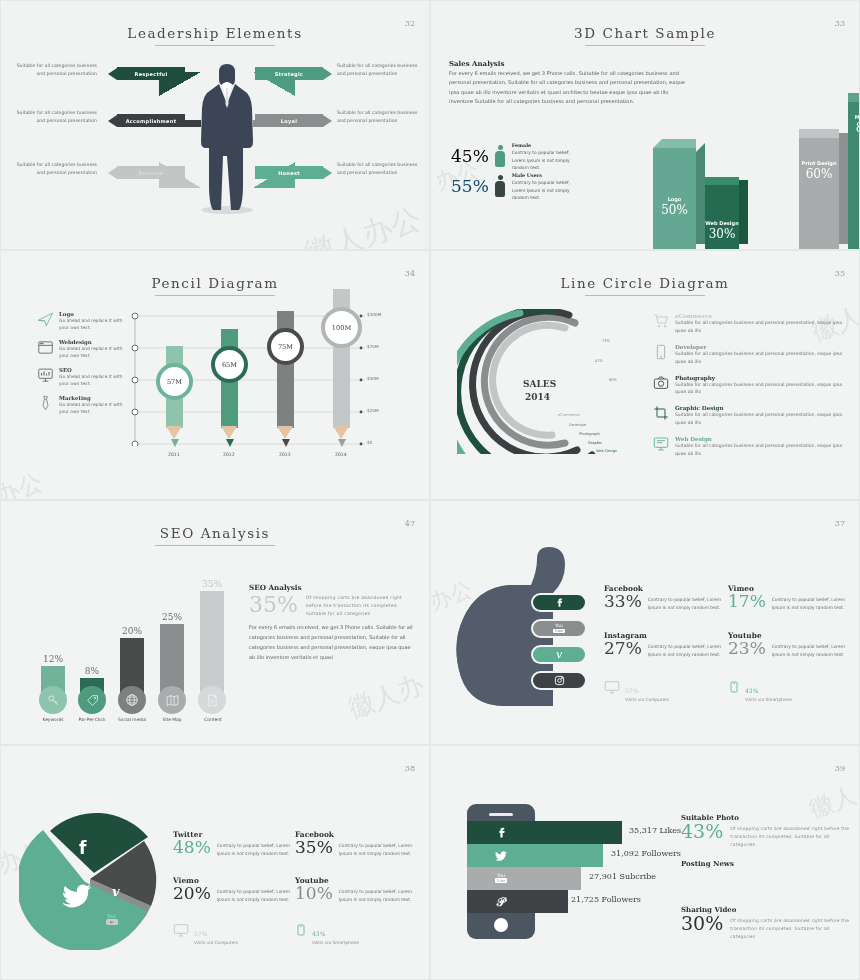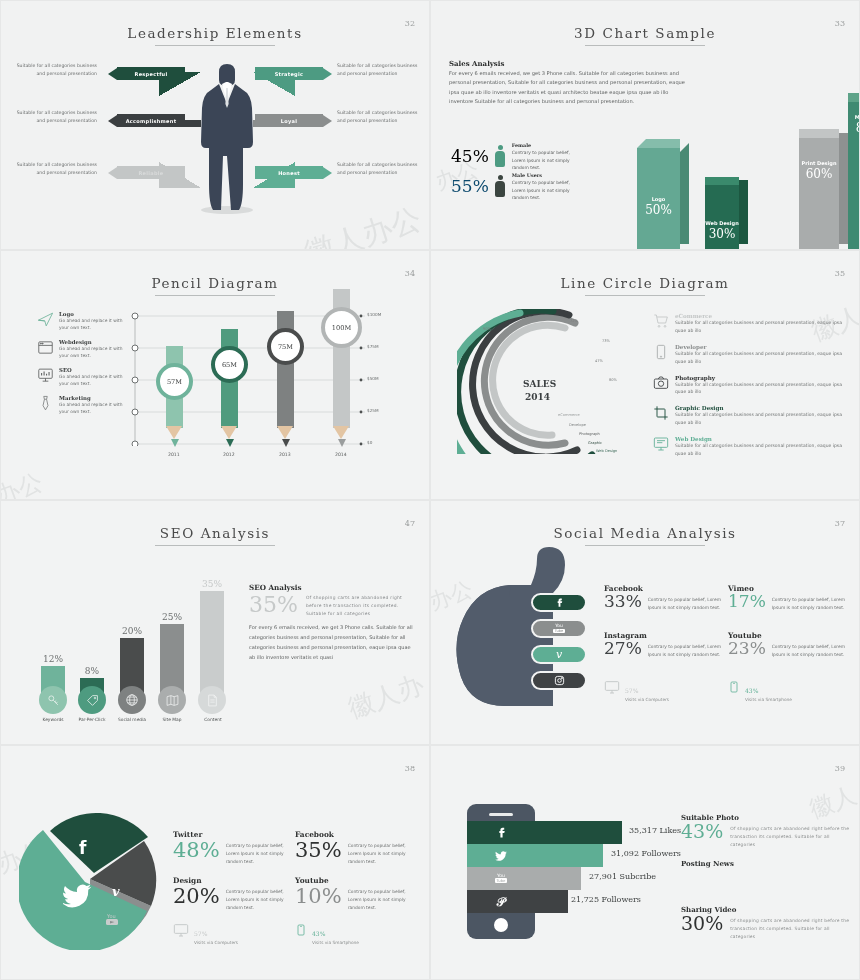--- a/index.html
+++ b/index.html
@@ -90,21 +90,21 @@
   .soc-cell .txt { font-size:4.4px; line-height:1.8; color:#6f7272; font-family:"DejaVu Sans",sans-serif; padding-top:3px;}
   .dev { position:absolute; display:flex; gap:5px; align-items:flex-start; }
   .dev .dp { font-size:6px; font-family:"DejaVu Serif",serif; }
   .dev .dt { font-size:4.3px; line-height:1.6; color:#8b8e8e; font-family:"DejaVu Sans",sans-serif;}
 
   
   .pie { position:absolute; left:18px; top:62px; width:142px; height:142px; }
   .pc-cell { position:absolute; width:120px; }
   .pc-cell h5 { font-size:7.4px; font-family:"DejaVu Serif",serif; color:#2f3131; }
   .pc-cell .row { display:flex; align-items:flex-start; gap:6px; }
-  .pc-cell .pct { font-size:21px; font-family:"DejaVu Serif",serif; line-height:1.05; }
+  .pc-cell .pct { font-size:17px; font-family:"DejaVu Serif",serif; line-height:1.05; }
   .pc-cell .txt { font-size:4.4px; line-height:1.8; color:#6f7272; font-family:"DejaVu Sans",sans-serif; padding-top:3px;}
 
   
   .phone { position:absolute; left:36px; top:58px; width:68px; height:135px; background:#4c5663; border-radius:9px; }
   .sp-row { position:absolute; left:36px; height:23px; display:flex; align-items:center; }
   .sp-ico { width:68px; height:23px; display:flex; align-items:center; justify-content:center; }
   .sp-bar { height:23px; }
   .sp-lbl { position:absolute; font-size:8px; color:#3d4040; font-family:"DejaVu Serif",serif; }
   .sp-cell { position:absolute; left:250px; width:175px; }
   .sp-cell h5 { font-size:7px; font-family:"DejaVu Serif",serif; color:#2f3131; }
@@ -200,21 +200,21 @@
     </div>
     <div class="gender" style="top:170px">
       <span class="pct" style="color:#0c4a6e">55%</span>
       <span class="ico">
           <i style="background:#3b4540"></i>
           <b style="background:#3b4540"></b>
         </span>
       <span class="gt"><strong>Male Users</strong><span>Contrary to popular belief, Lorem Ipsum is not simply random text.</span></span>
     </div>
 
-    <div class="bar3d" style="left:206px;width:43px;height:110px;">
+    <div class="bar3d" style="left:222px;width:43px;height:110px;">
       <div class="top" style="top:0;background:#85bdab;clip-path:polygon(0 9px,9px 0,100% 0,calc(100% - 0px) 9px);"></div>
       <div class="side" style="height:101px;background:#4a8a74;clip-path:polygon(0 9px,100% 0,100% 100%,0 100%);"></div>
       <div class="front" style="height:101px;background:#64a893;justify-content:flex-end;padding-bottom:32px;">
         <div class="lbl">Logo</div>
         <div class="val">50%</div>
       </div>
     </div>
     <div class="bar3d" style="left:274px;width:34px;height:72px;">
       <div class="top" style="top:0;background:#3a8a6c;"></div>
       <div class="side" style="height:64px;background:#1c5740;"></div>
@@ -535,23 +535,20 @@
       <h4>SEO Analysis</h4>
       <div style="display:flex;gap:8px;align-items:flex-start;margin-top:2px">
         <span class="big">35%</span>
         <span class="sm">Of shopping carts are abandoned right before the transaction its completed. Suitable for all categories</span>
       </div>
       <p class="para">For every 6 emails received, we get 3 Phone calls. Suitable for all categories business and personal presentation, Suitable for all categories business and personal presentation, eaque ipsa quae ab illo inventore veritatis et quasi</p>
     </div>
   </div>
 
   <div class="slide">
-    <div class="title">
-      <span>Social Media Analysis</span><span class="ul"></span>
-    </div>
     <div class="pagenum">37</div>
     <div class="wm" style="left:-2px;top:80px;transform:rotate(-20deg);font-size:22px">办公</div>
 
     <svg class="thumb" viewBox="0 0 150 175">
       <path d="M96 6 Q112 6 112 24 Q112 40 100 52 L100 56 L56 56 Q28 56 20 78 Q10 104 22 128 Q34 152 64 152 L100 152 L100 165 L52 165 Q18 165 8 136 Q-2 104 10 78 Q24 46 58 44 L78 44 Q84 30 84 18 Q84 6 96 6 Z" fill="#525c6b"></path>
       <path d="M58 44 Q24 46 10 78 Q-2 104 8 136 Q18 165 52 165 L100 165 L100 56 L56 56 Z" fill="#525c6b"></path>
     </svg>
 
     <div class="soc-pill" style="left:100px;top:92px;background:#1f4e3d">
       <svg width="11" height="11" viewBox="0 0 24 24" fill="#fff">
@@ -648,21 +645,21 @@
         </div>
     </div>
     <div class="pc-cell" style="left:294px;top:84px">
       <h5>Facebook</h5>
       <div class="row">
           <span class="pct" style="color:#2f3131">35%</span>
           <span class="txt">Contrary to popular belief, Lorem Ipsum is not simply random text.</span>
         </div>
     </div>
     <div class="pc-cell" style="left:172px;top:130px">
-      <h5>Design</h5>
+      <h5>Viemo</h5>
       <div class="row">
           <span class="pct" style="color:#2f3131">20%</span>
           <span class="txt">Contrary to popular belief, Lorem Ipsum is not simply random text.</span>
         </div>
     </div>
     <div class="pc-cell" style="left:294px;top:130px">
       <h5>Youtube</h5>
       <div class="row">
           <span class="pct" style="color:#8b8e8e">10%</span>
           <span class="txt">Contrary to popular belief, Lorem Ipsum is not simply random text.</span>

